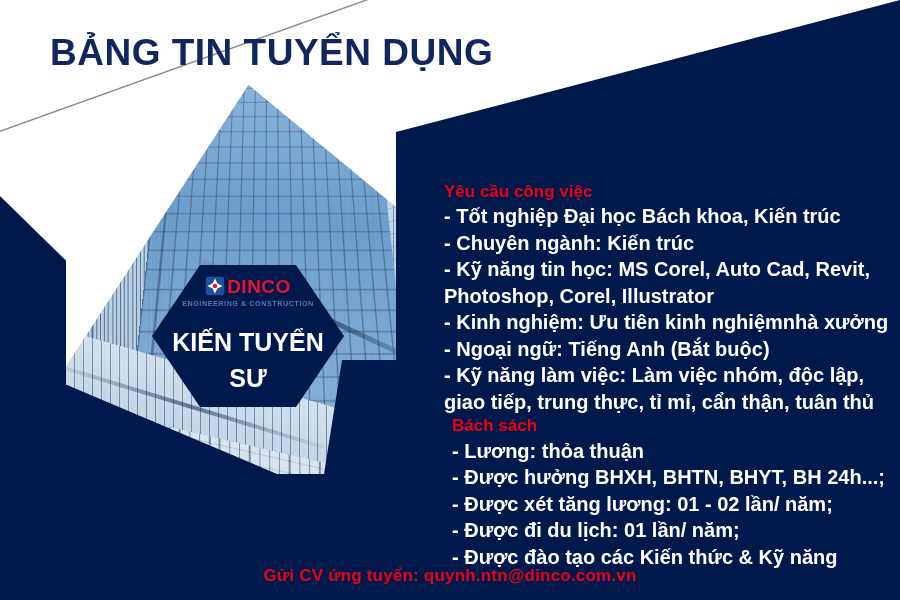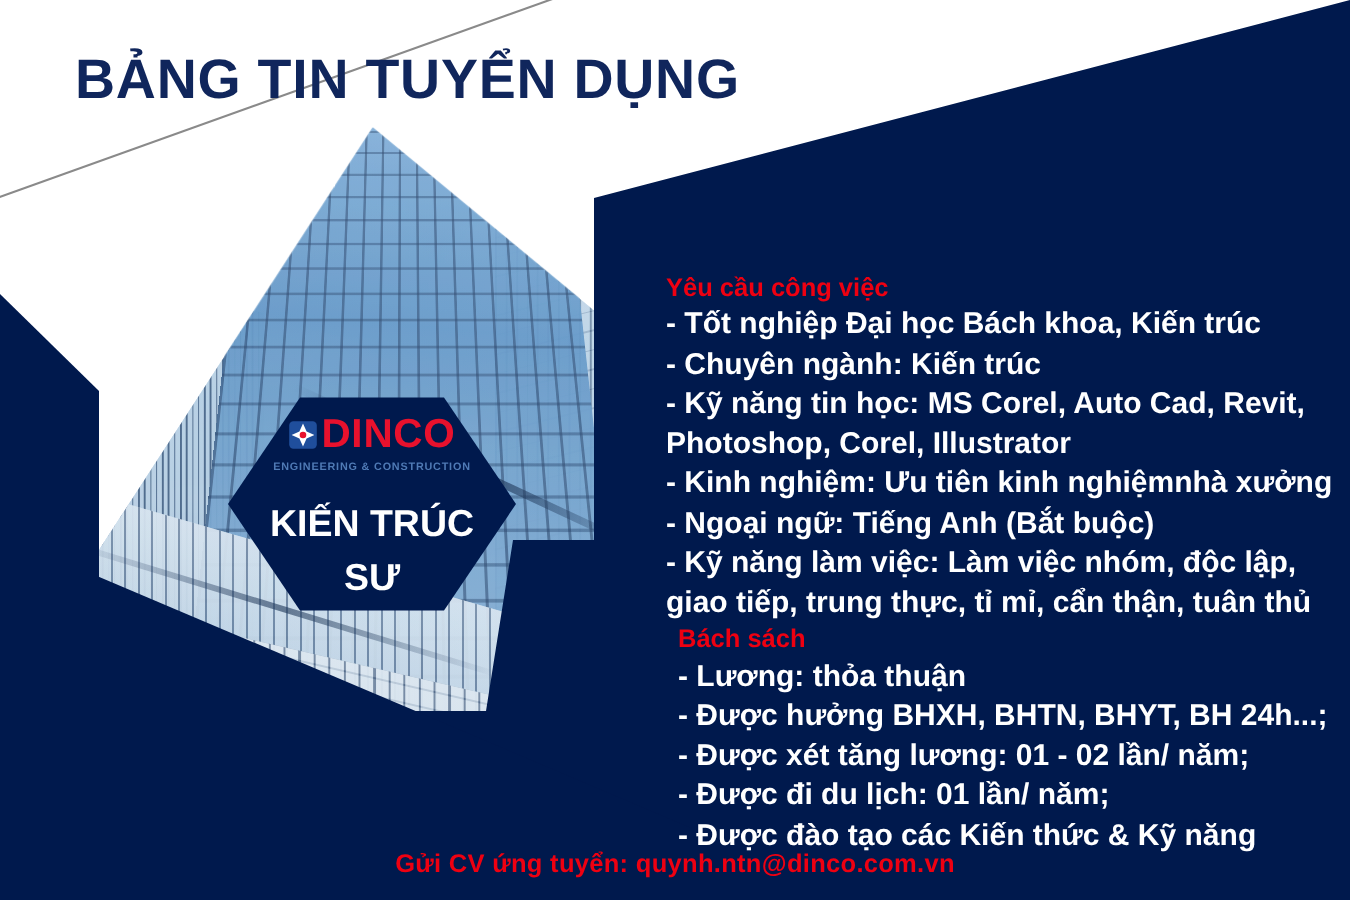--- a/index.html
+++ b/index.html
@@ -186,21 +186,21 @@
     background:var(--navy,#00194d);
     -webkit-clip-path: polygon(25% 2%, 75% 2%, 100% 50%, 75% 98%, 25% 98%, 0% 50%);
     clip-path: polygon(25% 2%, 75% 2%, 100% 50%, 75% 98%, 25% 98%, 0% 50%);
     display:flex; flex-direction:column;
     align-items:center; justify-content:flex-start;
     padding-top:14px;
   }
   .logo-row { display:flex; align-items:center; gap:2px; }
   .logo-mark { width:20px; height:20px; display:block; }
   .logo-word {
-    font-size:27px; font-weight:bold;
+    font-size:19px; font-weight:bold;
     color:var(--logored,#e8112d);
     letter-spacing:.5px; line-height:1;
   }
   .logo-tag {
     margin-top:3px;
     font-size:7.2px; font-weight:bold;
     letter-spacing:.55px;
     color:var(--logotag,#4f7ab5);
     white-space:nowrap;
   }
@@ -280,21 +280,21 @@
     <div class="logo-row">
       <svg class="logo-mark" viewBox="0 0 100 100">
         <rect x="4" y="4" width="92" height="92" rx="14" ry="14" fill="#1f4e9c"></rect>
         <polygon points="50,12 62,38 88,50 62,62 50,88 38,62 12,50 38,38" fill="#ffffff"></polygon>
         <circle cx="50" cy="50" r="11" fill="#e8112d"></circle>
       </svg>
       <span class="logo-word">DINCO</span>
     </div>
     <div class="logo-tag">ENGINEERING &amp; CONSTRUCTION</div>
     <div class="hex-role">
-      <div>KIẾN TRÚC</div>
+      <div>KIẾN TUYỂN</div>
       <div>SƯ</div>
     </div>
   </div>
 
   <div class="content">
 
     <div class="sec-head">Yêu cầu công việc</div>
     <div class="bullet">- Tốt nghiệp Đại học Bách khoa, Kiến trúc</div>
     <div class="bullet">- Chuyên ngành: Kiến trúc</div>
     <div class="bullet">- Kỹ năng tin học: MS Corel, Auto Cad, Revit,</div>

